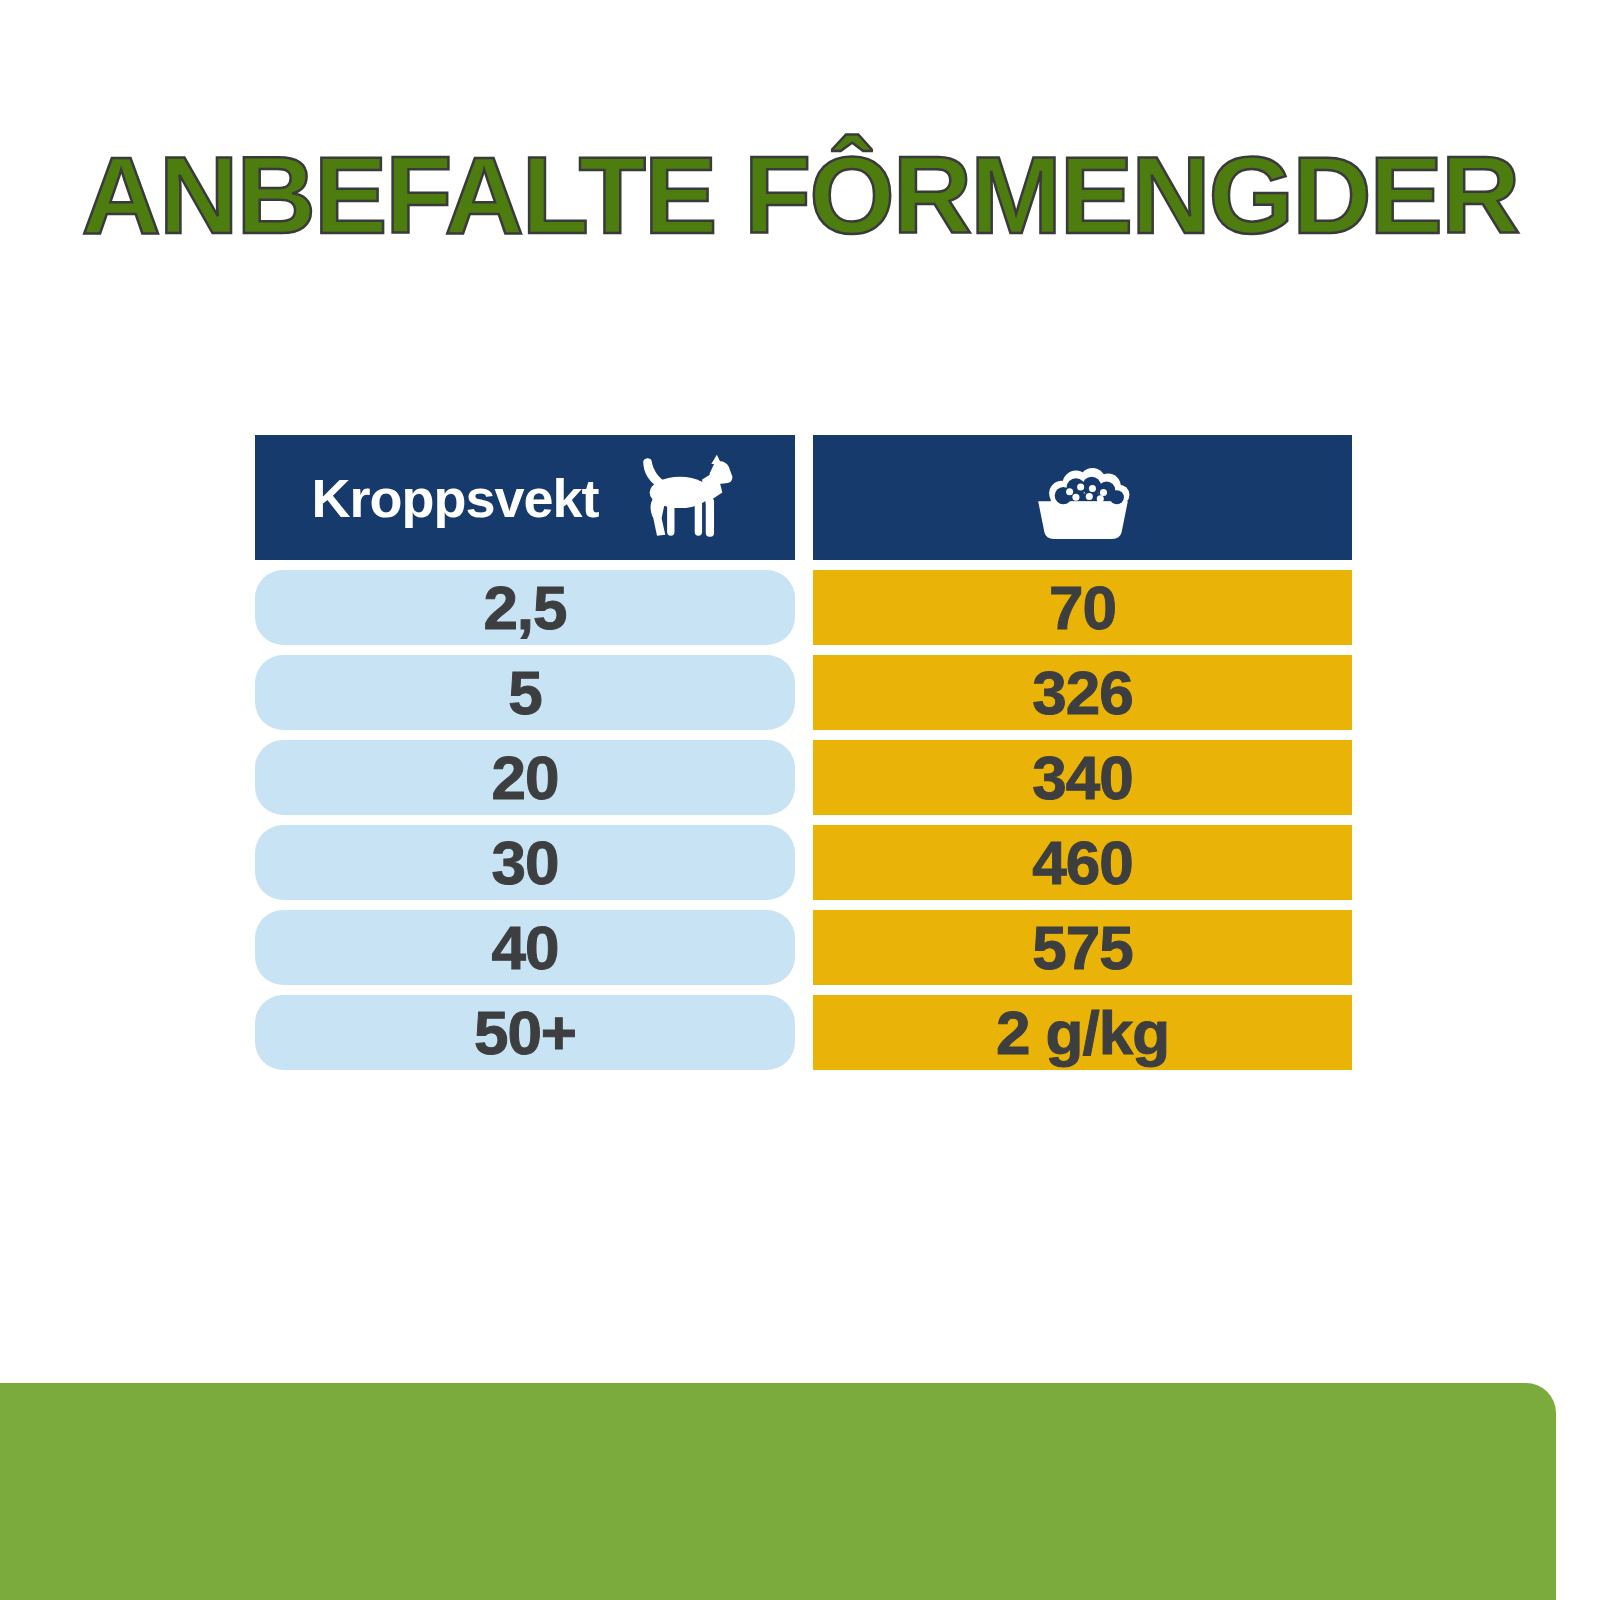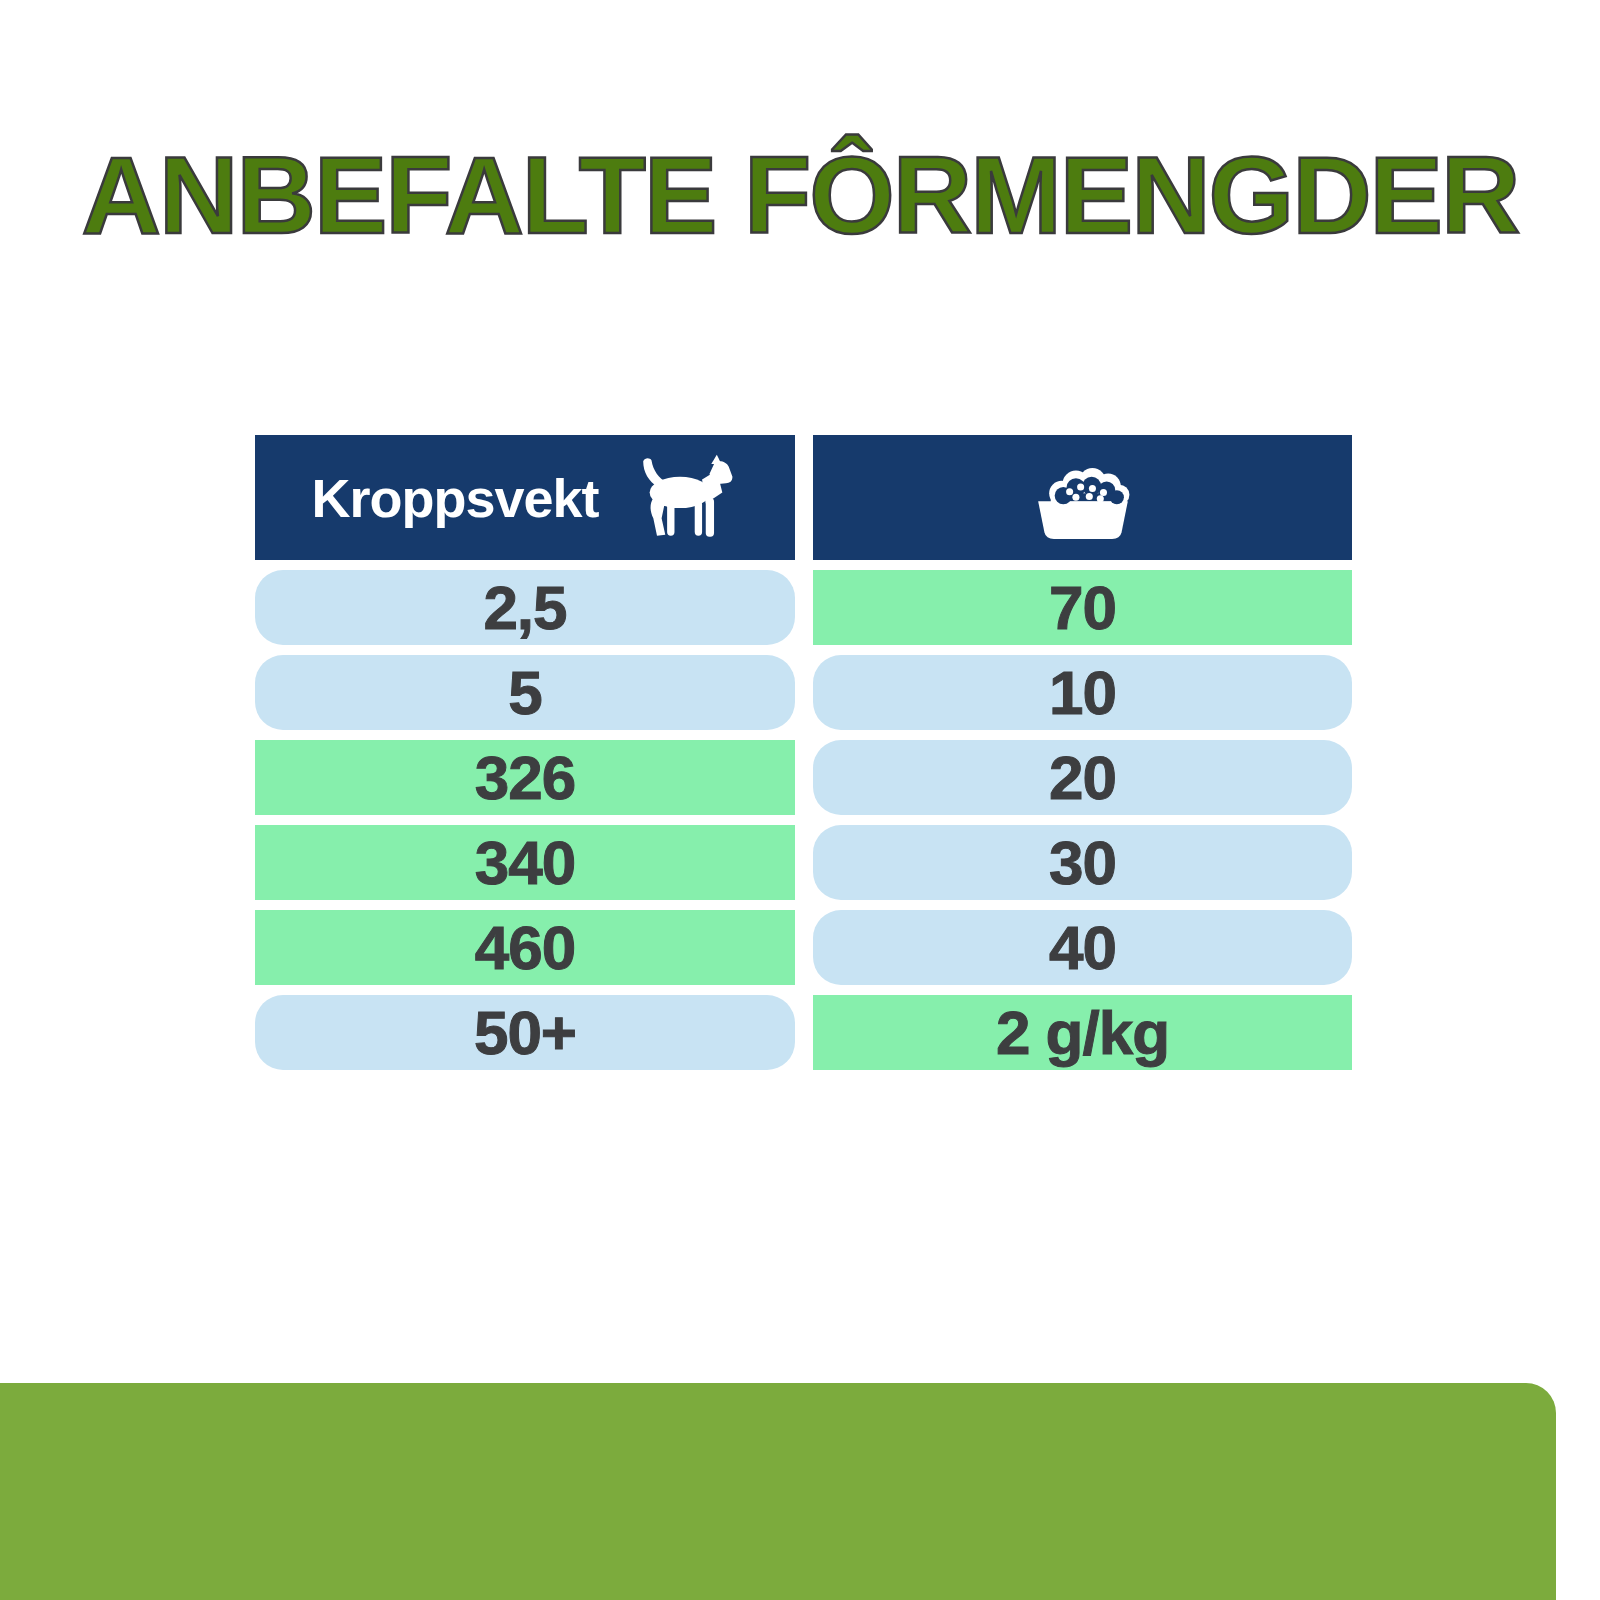--- a/index.html
+++ b/index.html
@@ -50,21 +50,21 @@
     display:flex;
     align-items:center;
     justify-content:center;
     font-size:62px;
     font-weight:bold;
     color:#3d3e40;
     -webkit-text-stroke:1px #3d3e40;
     letter-spacing:-1px;
   }
   .td.col-left{background:#c8e3f3;border-radius:28px;}
-  .td.col-right{background:#86efac;}
+  .td.col-right{background:#eab308;}
   .green-band{
     position:absolute;
     left:0;top:1383px;
     width:1556px;height:217px;
     background:#7cab3d;
     border-top-right-radius:30px;
   }
 </style>
 </head>
 <body>
@@ -125,30 +125,30 @@
           </g>
         </svg>
       </span>
     </div>
 
     <div class="td col-left">2,5</div>
     <div class="td col-right">70</div>
 
     <div class="td col-left">5</div>
 
-    <div class="td col-left">10</div>
     <div class="td col-right">326</div>
 
     <div class="td col-left">20</div>
     <div class="td col-right">340</div>
 
     <div class="td col-left">30</div>
     <div class="td col-right">460</div>
 
     <div class="td col-left">40</div>
+    <div class="td col-right">575</div>
 
     <div class="td col-left">50+</div>
     <div class="td col-right">2 g/kg</div>
 
   </div>
 
   <div class="green-band"></div>
 
 </div>
 

